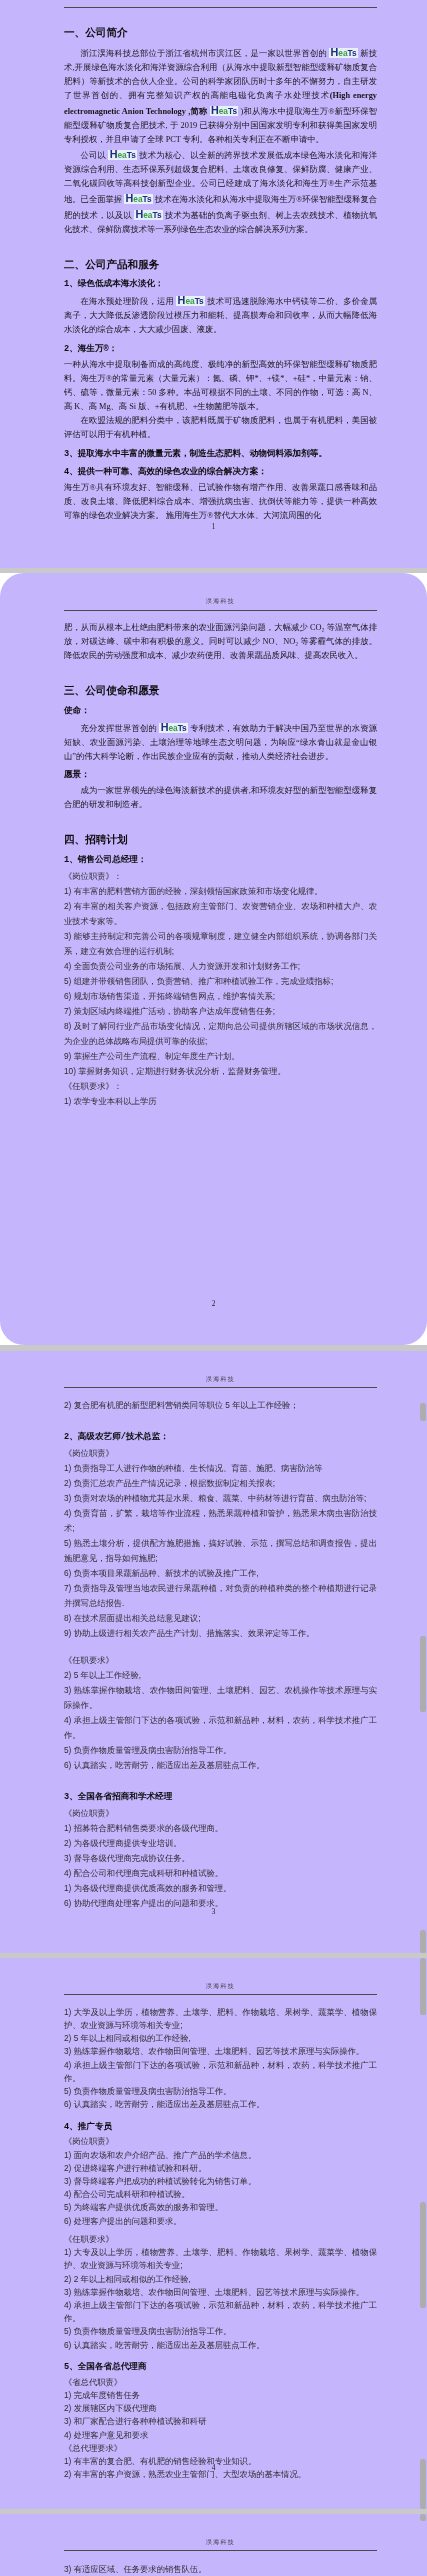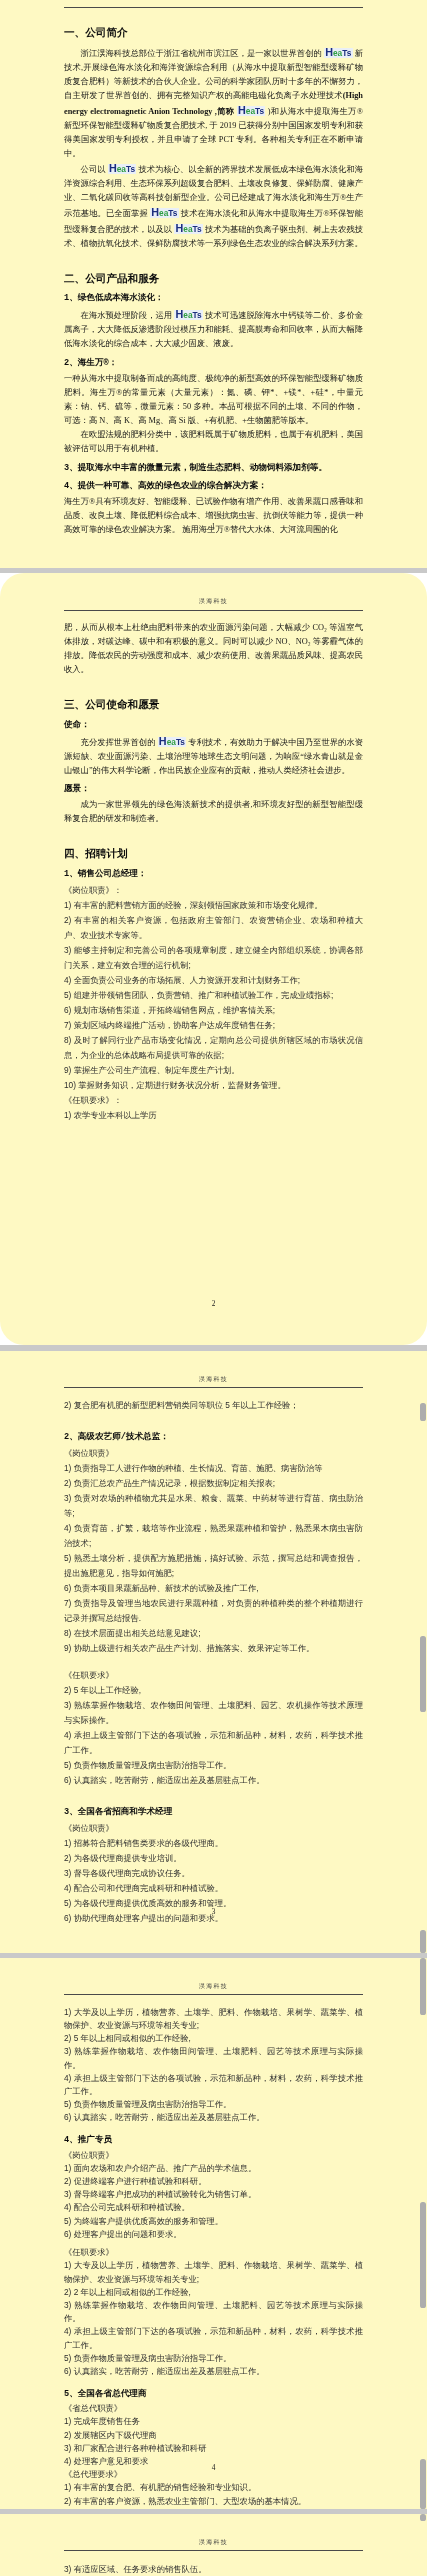--- a/index.html
+++ b/index.html
@@ -5,24 +5,24 @@
   html,body{margin:0;padding:0;}
   body{
     width:427px;
     background:#ffffff;
     font-family:"Liberation Serif","DejaVu Serif",serif;
     color:#161616;
   }
   #doc{width:427px;}
   .page{
     position:relative;
-    background:#fef9c3;
+    background:#c4b5fd;
     overflow:hidden;
     box-sizing:border-box;
-    padding:0 64px 0 64px;
+    padding:0 50px 0 64px;
   }
   .page-sep{height:5.3px;background:#c9c9c9;}
   .page-header{padding-top:24px;}
   .page-1 .page-header{padding-top:0;height:9.2px;}
   .hdr-text{
     display:block;text-align:center;
     font-size:6px;color:#3c3c3c;letter-spacing:1.3px;
     font-family:"Liberation Serif","DejaVu Serif",serif;
   }
   .hdr-rule{border:none;border-top:1.3px solid #4a4a4a;margin:3.3px 0 10.6px;}
@@ -136,21 +136,21 @@
       <p class="sans">4) 承担上级主管部门下达的各项试验，示范和新品种，材料，农药，科学技术推广工作。</p>
       <p class="sans">5) 负责作物质量管理及病虫害防治指导工作。</p>
       <p class="sans">6) 认真踏实，吃苦耐劳，能适应出差及基层驻点工作。</p>
       <div class="gap"></div>
       <h3 class="h2">3、全国各省招商和学术经理</h3>
       <p class="sans">《岗位职责》</p>
       <p class="sans">1) 招募符合肥料销售类要求的各级代理商。</p>
       <p class="sans">2) 为各级代理商提供专业培训。</p>
       <p class="sans">3) 督导各级代理商完成协议任务。</p>
       <p class="sans">4) 配合公司和代理商完成科研和种植试验。</p>
-      <p class="sans">5) 为各级代理商提供优质高效的服务和管理。</p>
+      <p class="sans">1) 为各级代理商提供优质高效的服务和管理。</p>
       <p class="sans">6) 协助代理商处理客户提出的问题和要求。</p>
       <div class="gap"></div>
       <div class="pagenum">3</div>
       <div class="scroll-thumb" style="top: 52px; height: 18.5px;"></div>
       <div class="scroll-thumb" style="top: 285px; height: 76px;"></div>
       <div class="scroll-thumb" style="top: 579px; height: 23px;"></div>
     </section>
     <div class="page-sep"></div>
     <section class="page page-4" style="height: 551px;">
       <div class="page-header">

